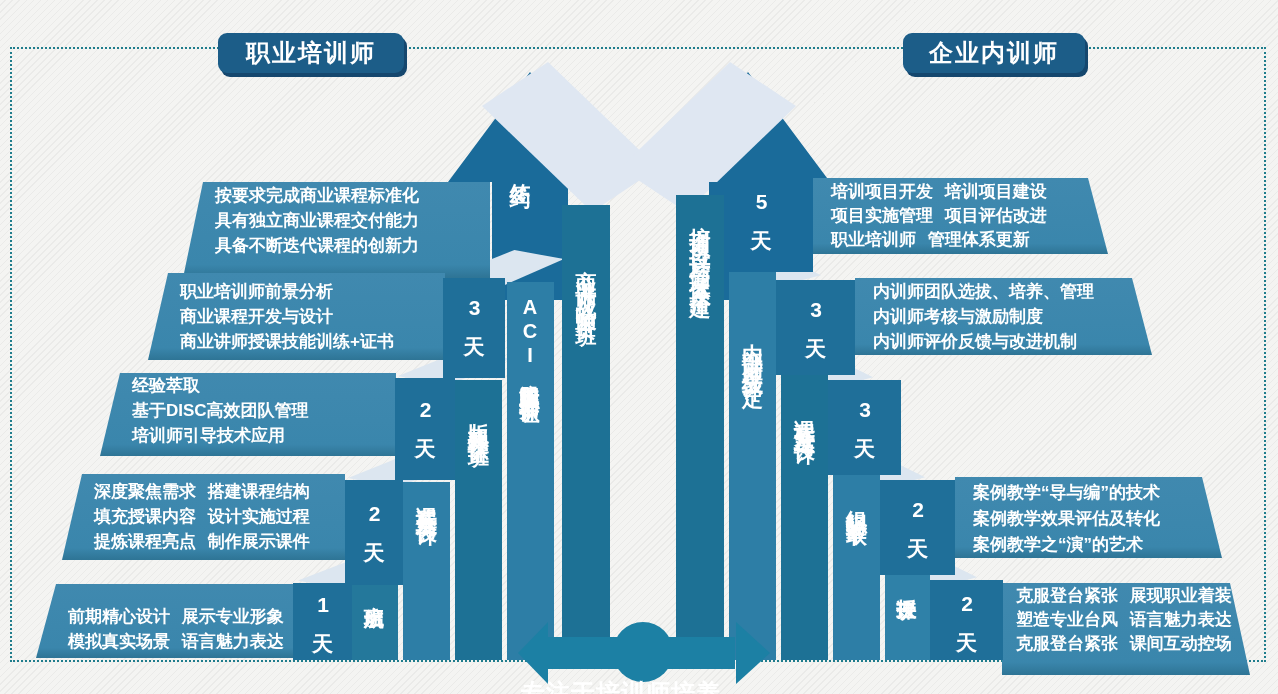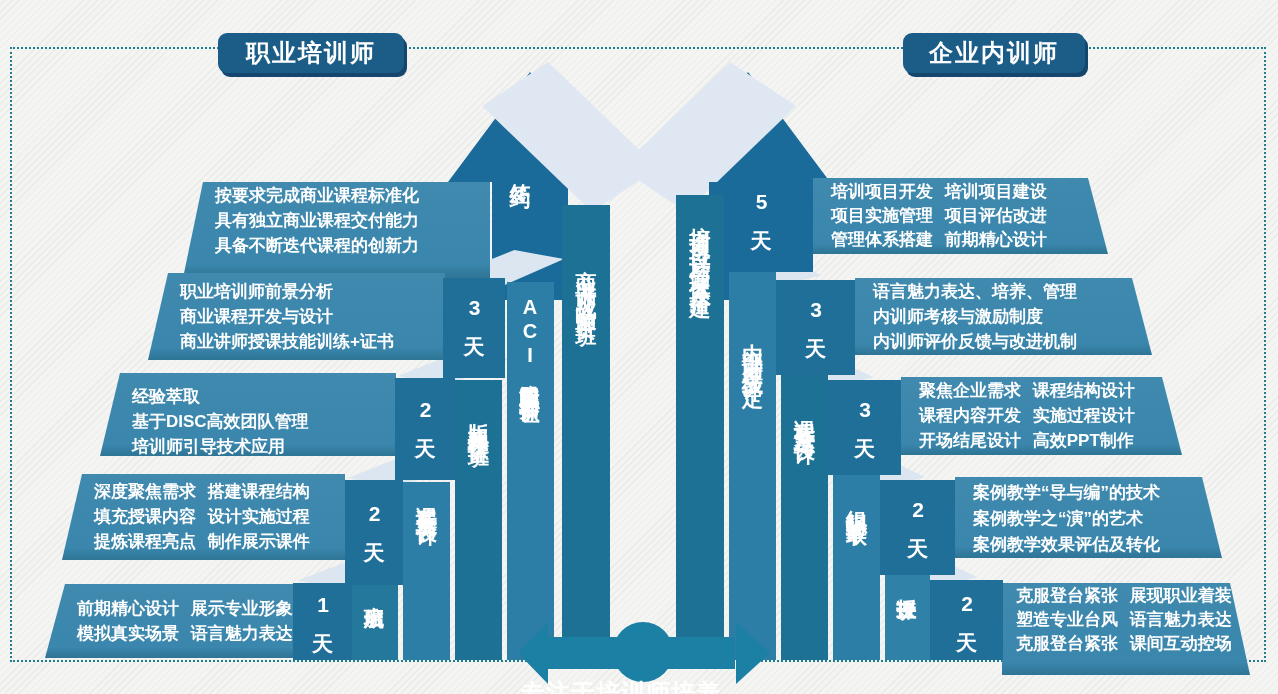--- a/index.html
+++ b/index.html
@@ -89,21 +89,21 @@
     <div class="bline">商业讲师授课技能训练+证书</div>
   </div>
   <div class="abs dayface" style="left:443px;top:278px;width:62px;height:100px;padding-top:18px;">
     <span class="vtext" style="letter-spacing:2px;">3天</span>
   </div>
   <div class="abs cap capL" style="left:398px;top:350px;width:112px;height:36px;"></div>
   <div class="abs colface" style="left:507px;top:282px;width:47px;height:378px;background:#2d7ea6;padding-top:14px;">
     <span class="vtext" style="letter-spacing:2px;font-size:20px;">ACI注册国际职业培训师认证</span>
   </div>
 
-  <div class="abs block blockL" style="left:100px;top:373px;width:296px;height:83px;padding-top:11px;">
+  <div class="abs block blockL" style="left:100px;top:373px;width:296px;height:83px;padding-top:0;">
     <div class="bline">经验萃取</div>
     <div class="bline">基于DISC高效团队管理</div>
     <div class="bline">培训师引导技术应用</div>
   </div>
   <div class="abs dayface" style="left:395px;top:378px;width:60px;height:102px;padding-top:20px;">
     <span class="vtext" style="letter-spacing:2px;">2天</span>
   </div>
   <div class="abs cap capL" style="left:348px;top:452px;width:112px;height:36px;"></div>
   <div class="abs colface" style="left:455px;top:380px;width:47px;height:280px;background:#1d7195;padding-top:26px;">
     <span class="vtext" style="letter-spacing:4px;">版权课程认证班</span>
@@ -115,77 +115,72 @@
     <div class="bline">提炼课程亮点 制作展示课件</div>
   </div>
   <div class="abs dayface" style="left:345px;top:480px;width:58px;height:105px;padding-top:22px;">
     <span class="vtext" style="letter-spacing:2px;">2天</span>
   </div>
   <div class="abs cap capL" style="left:298px;top:556px;width:110px;height:34px;"></div>
   <div class="abs colface" style="left:403px;top:482px;width:47px;height:178px;background:#2d7ea6;padding-top:8px;">
     <span class="vtext" style="letter-spacing:3px;">课程开发与设计</span>
   </div>
 
-  <div class="abs block blockL" style="left:45px;top:584px;width:263px;height:74px;padding-top:12px;">
+  <div class="abs block blockL" style="left:36px;top:584px;width:263px;height:74px;padding-top:20px;">
     <div class="bline">前期精心设计 展示专业形象</div>
     <div class="bline">模拟真实场景 语言魅力表达</div>
   </div>
   <div class="abs dayface" style="left:293px;top:583px;width:59px;height:77px;padding-top:10px;">
     <span class="vtext" style="letter-spacing:2px;">1天</span>
   </div>
   <div class="abs colface" style="left:352px;top:585px;width:46px;height:75px;background:#24789b;padding-top:5px;">
     <span class="vtext" style="letter-spacing:1px;font-size:20px;">启航班</span>
   </div>
 
   <div class="abs dayface" style="left:709px;top:182px;width:104px;height:90px;background:#1a6b9a;padding-top:8px;">
     <span class="vtext" style="letter-spacing:2px;">5天</span>
   </div>
   <div class="abs block blockR" style="left:813px;top:178px;width:295px;height:76px;padding-top:2px;line-height:24px;">
     <div class="bline">培训项目开发 培训项目建设</div>
     <div class="bline">项目实施管理 项目评估改进</div>
-    <div class="bline">管理体系搭建 前期精心设计</div>
+    <div class="bline">职业培训师 管理体系更新</div>
   </div>
   <div class="abs colface" style="left:676px;top:195px;width:48px;height:465px;background:#1d7195;padding-top:14px;">
     <span class="vtext" style="letter-spacing:6px;">培训项目设计与管理体系搭建</span>
   </div>
 
   <div class="abs cap capR" style="left:726px;top:248px;width:95px;height:38px;"></div>
   <div class="abs dayface" style="left:776px;top:280px;width:79px;height:95px;padding-top:18px;">
     <span class="vtext" style="letter-spacing:2px;">3天</span>
   </div>
   <div class="abs block blockR" style="left:855px;top:278px;width:297px;height:77px;padding-top:1px;">
-    <div class="bline">语言魅力表达、培养、管理</div>
+    <div class="bline">内训师团队选拔、培养、管理</div>
     <div class="bline">内训师考核与激励制度</div>
     <div class="bline">内训师评价反馈与改进机制</div>
   </div>
   <div class="abs colface" style="left:729px;top:272px;width:47px;height:388px;background:#2d7ea6;padding-top:55px;">
     <span class="vtext" style="letter-spacing:6px;">内部讲师等级评定</span>
   </div>
 
   <div class="abs cap capR" style="left:778px;top:350px;width:95px;height:38px;"></div>
   <div class="abs dayface" style="left:828px;top:380px;width:73px;height:95px;padding-top:18px;">
     <span class="vtext" style="letter-spacing:2px;">3天</span>
   </div>
-  <div class="abs block blockR" style="left:901px;top:377px;width:281px;height:78px;padding-top:1px;">
-    <div class="bline">聚焦企业需求 课程结构设计</div>
-    <div class="bline">课程内容开发 实施过程设计</div>
-    <div class="bline">开场结尾设计 高效PPT制作</div>
-  </div>
   <div class="abs colface" style="left:781px;top:375px;width:47px;height:285px;background:#1d7195;padding-top:28px;">
     <span class="vtext" style="letter-spacing:4px;">课程开发与设计</span>
   </div>
 
   <div class="abs cap capR" style="left:830px;top:450px;width:95px;height:38px;"></div>
   <div class="abs dayface" style="left:880px;top:480px;width:75px;height:95px;padding-top:18px;">
     <span class="vtext" style="letter-spacing:2px;">2天</span>
   </div>
   <div class="abs block blockR" style="left:955px;top:477px;width:267px;height:81px;padding-top:3px;line-height:26px;">
     <div class="bline">案例教学“导与编”的技术</div>
+    <div class="bline">案例教学效果评估及转化</div>
     <div class="bline">案例教学之“演”的艺术</div>
-    <div class="bline">案例教学效果评估及转化</div>
   </div>
   <div class="abs colface" style="left:833px;top:475px;width:47px;height:185px;background:#2d7ea6;padding-top:18px;">
     <span class="vtext" style="letter-spacing:3px;">组织经验萃取</span>
   </div>
 
   <div class="abs cap capR" style="left:882px;top:550px;width:95px;height:38px;"></div>
   <div class="abs dayface" style="left:930px;top:580px;width:73px;height:80px;padding-top:12px;">
     <span class="vtext" style="letter-spacing:2px;">2天</span>
   </div>
   <div class="abs block blockR" style="left:1002px;top:583px;width:248px;height:92px;padding-top:1px;padding-left:14px;line-height:24px;">

